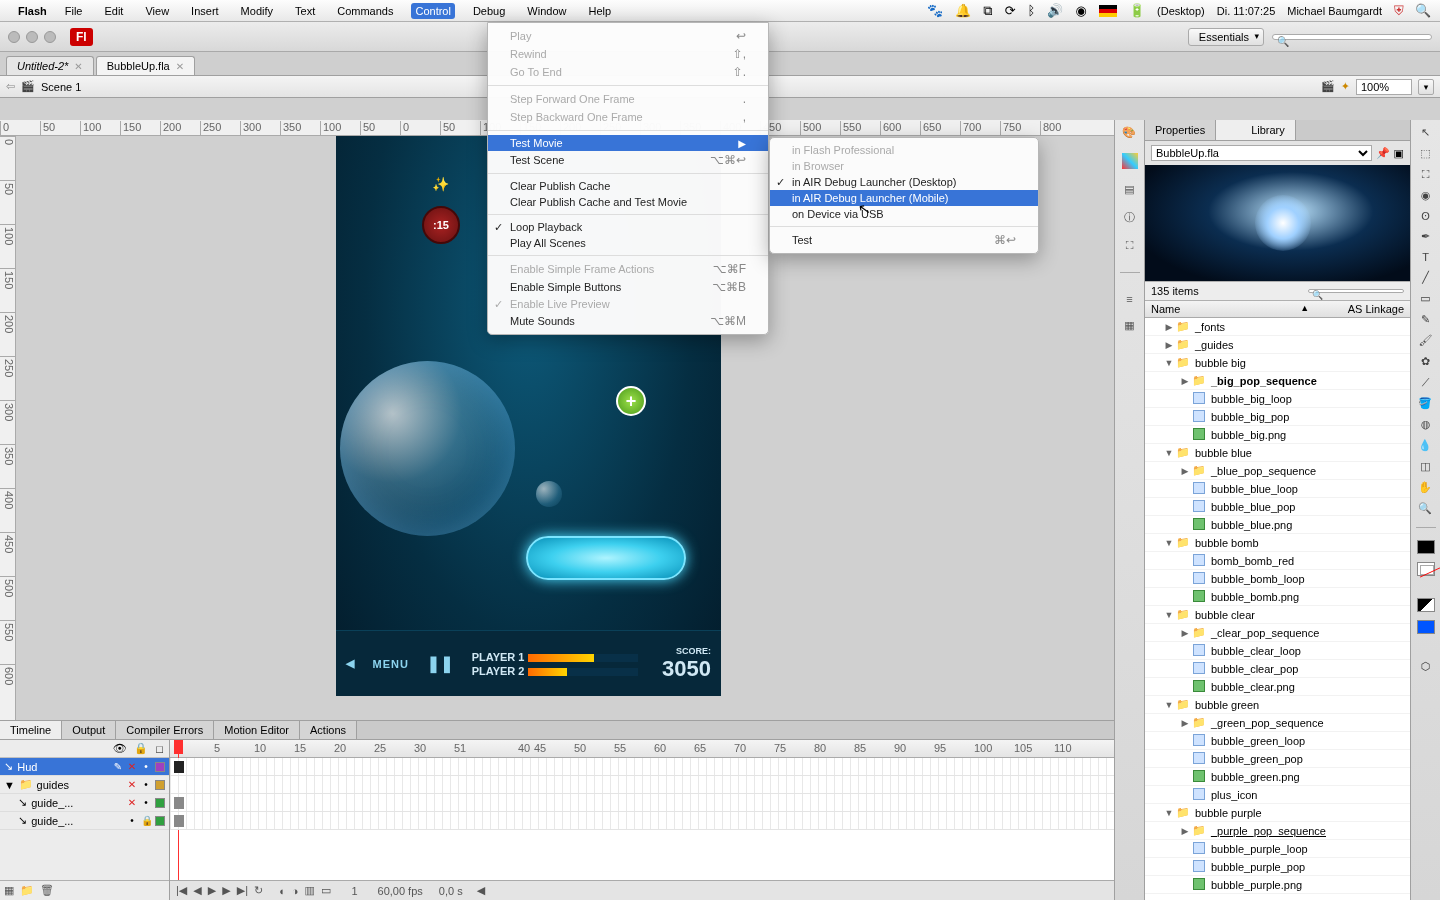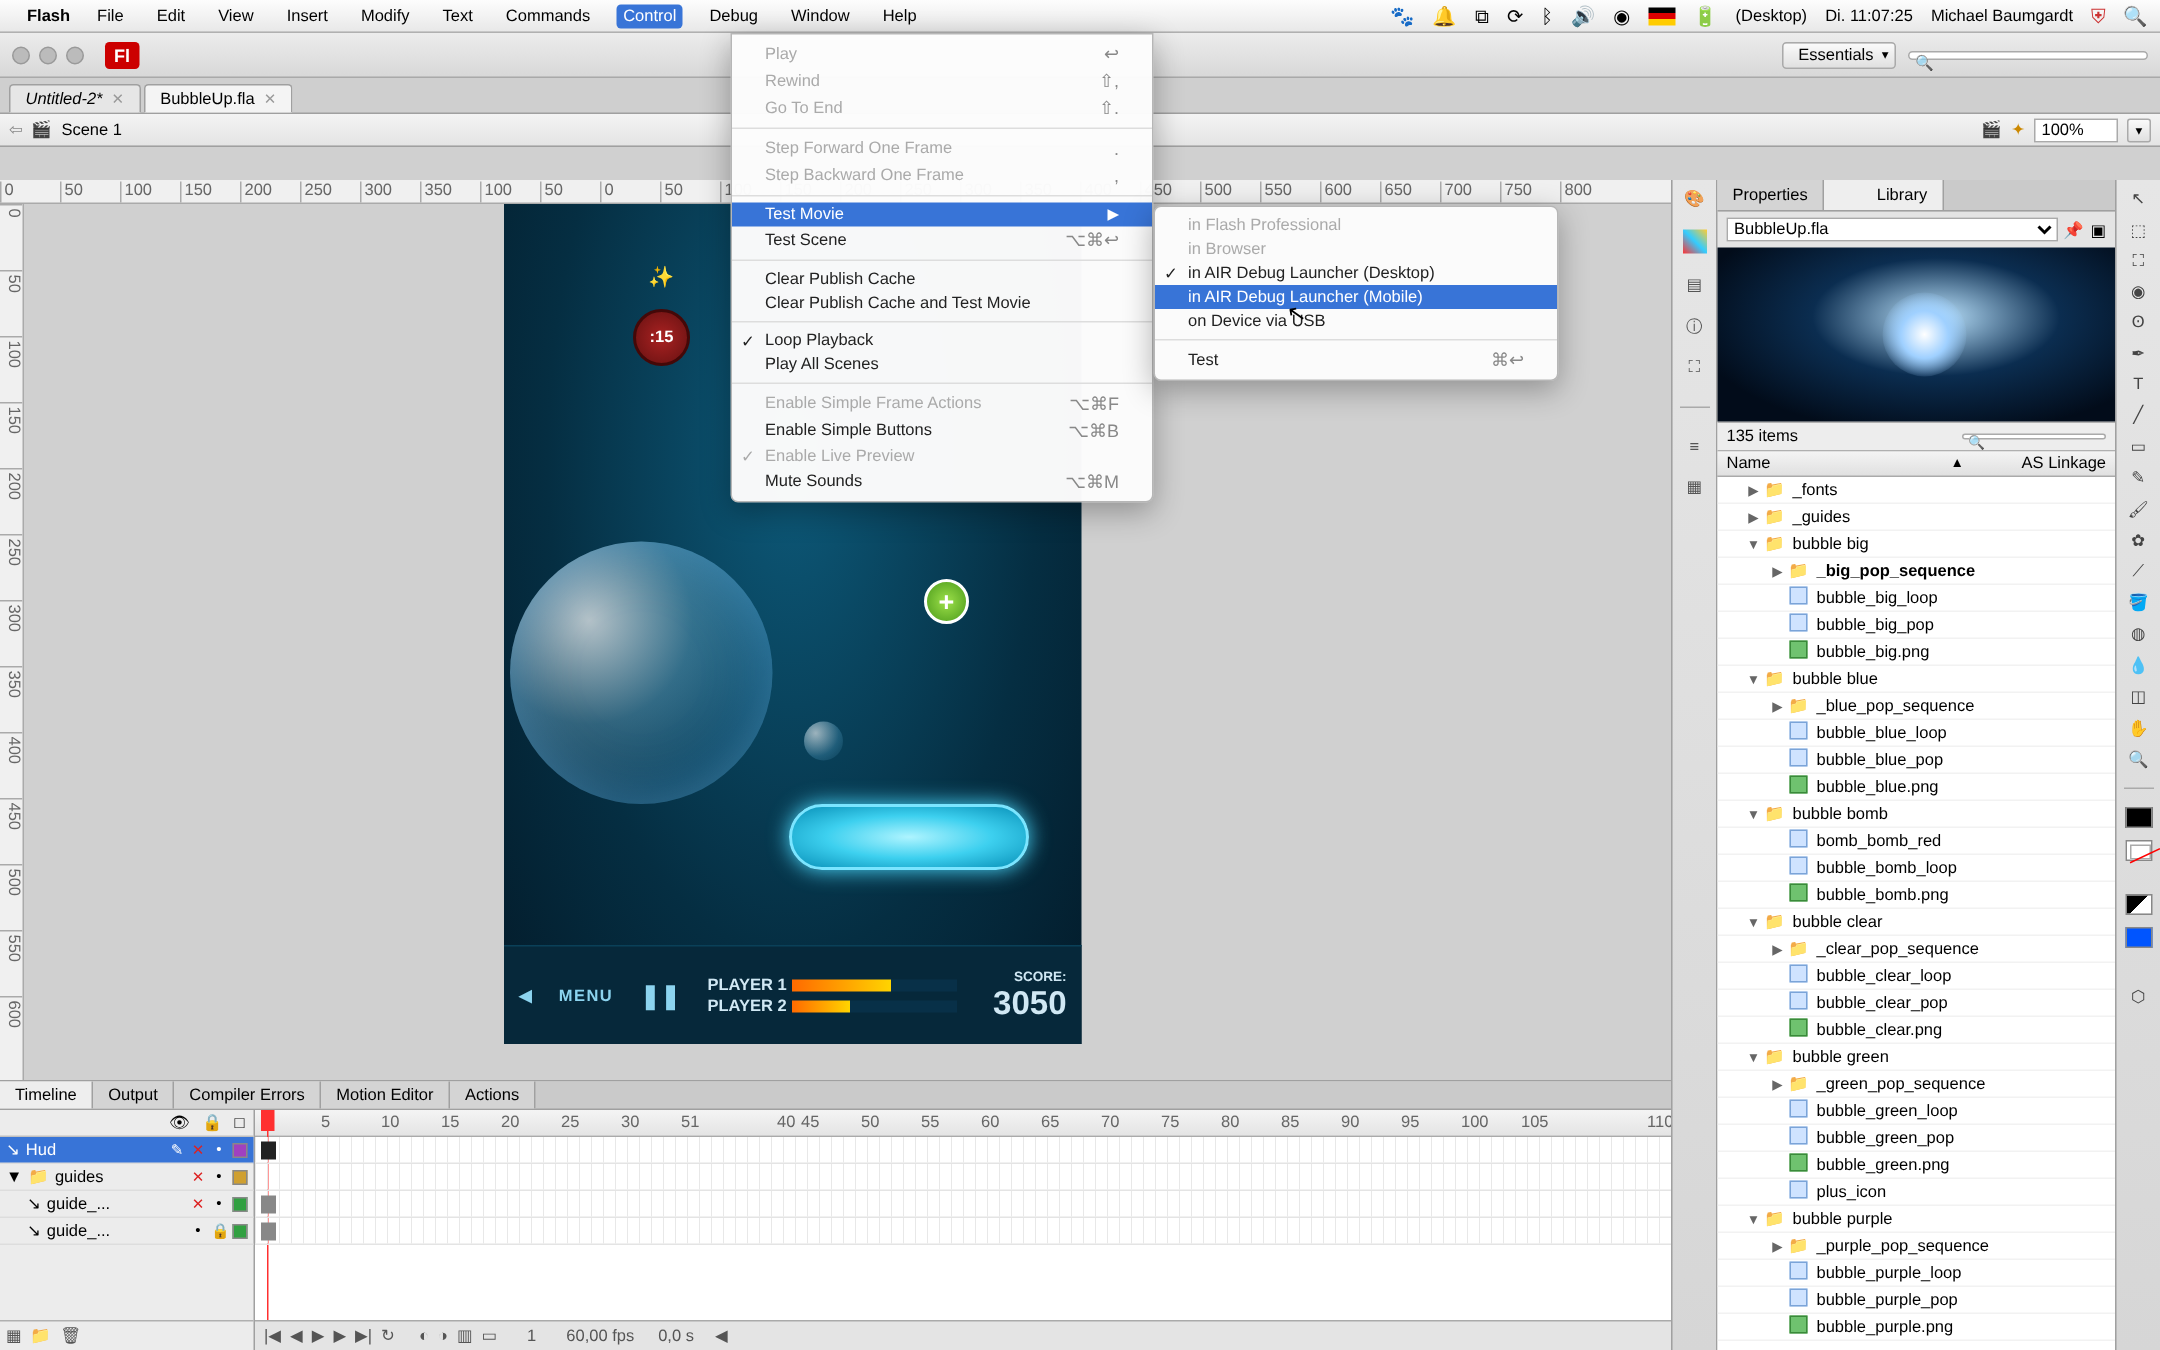--- a/index.html
+++ b/index.html
@@ -353,21 +353,21 @@
                 <span style="left: 484px;">60</span>
                 <span style="left: 524px;">65</span>
                 <span style="left: 564px;">70</span>
                 <span style="left: 604px;">75</span>
                 <span style="left: 644px;">80</span>
                 <span style="left: 684px;">85</span>
                 <span style="left: 724px;">90</span>
                 <span style="left: 764px;">95</span>
                 <span style="left: 804px;">100</span>
                 <span style="left: 844px;">105</span>
-                <span style="left: 928px;">110</span>
+                <span style="left: 884px;">110</span>
               </div>
             <div class="playhead"></div>
             <div class="frame-row sel">
                 <div class="cells"></div>
                 <div class="kf"></div>
               </div>
             <div class="frame-row">
                 <div class="cells"></div>
               </div>
             <div class="frame-row">
@@ -569,21 +569,21 @@
             <span style="margin-left: 4px;">plus_icon</span>
           </div>
           <div class="lib-item indent1">
             <span class="arrow">▼</span>
             <span class="ico folder-ico">📁</span>
             <span style="margin-left: 4px;">bubble purple</span>
           </div>
           <div class="lib-item indent2">
             <span class="arrow">▶</span>
             <span class="ico folder-ico">📁</span>
-            <span style="margin-left: 4px;">_purple_pop_sequence</span>
+            <span style="margin-left: 4px; text-decoration: underline;">_purple_pop_sequence</span>
           </div>
           <div class="lib-item indent2">
             <span class="arrow"></span>
             <span class="ico"><span class="mc-ico"></span></span>
             <span style="margin-left: 4px;">bubble_purple_loop</span>
           </div>
           <div class="lib-item indent2">
             <span class="arrow"></span>
             <span class="ico"><span class="mc-ico"></span></span>
             <span style="margin-left: 4px;">bubble_purple_pop</span>

